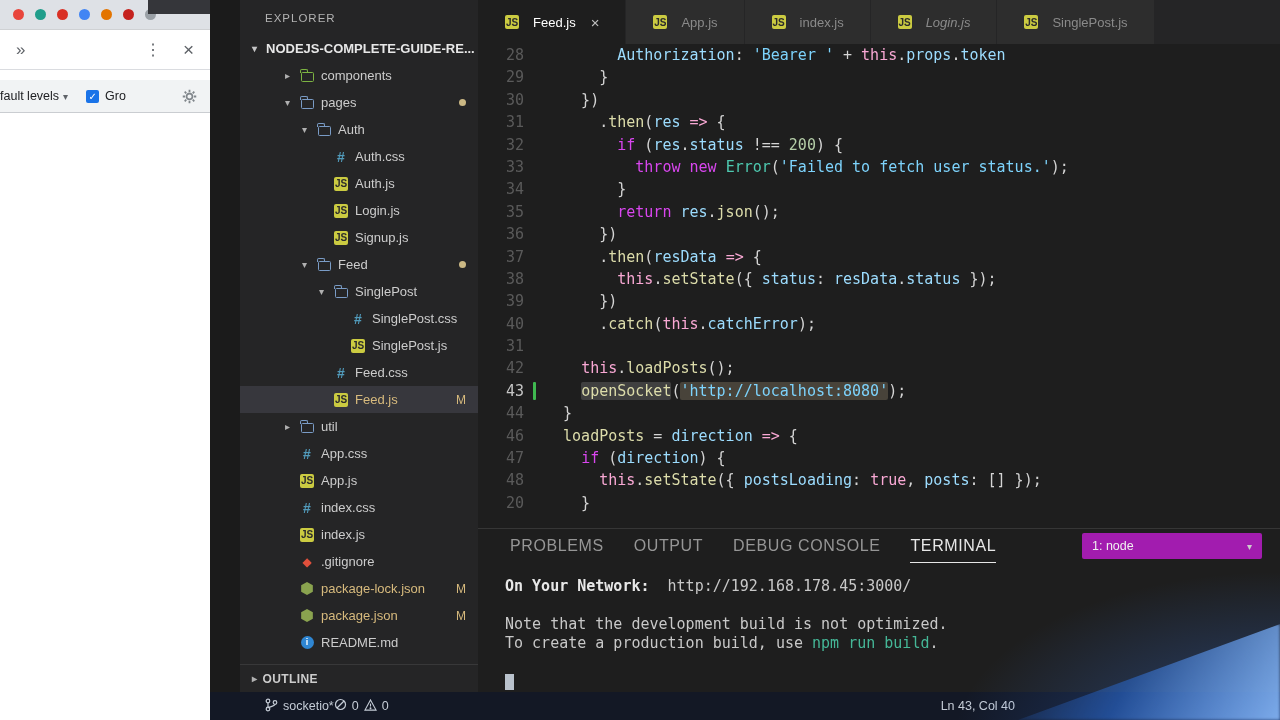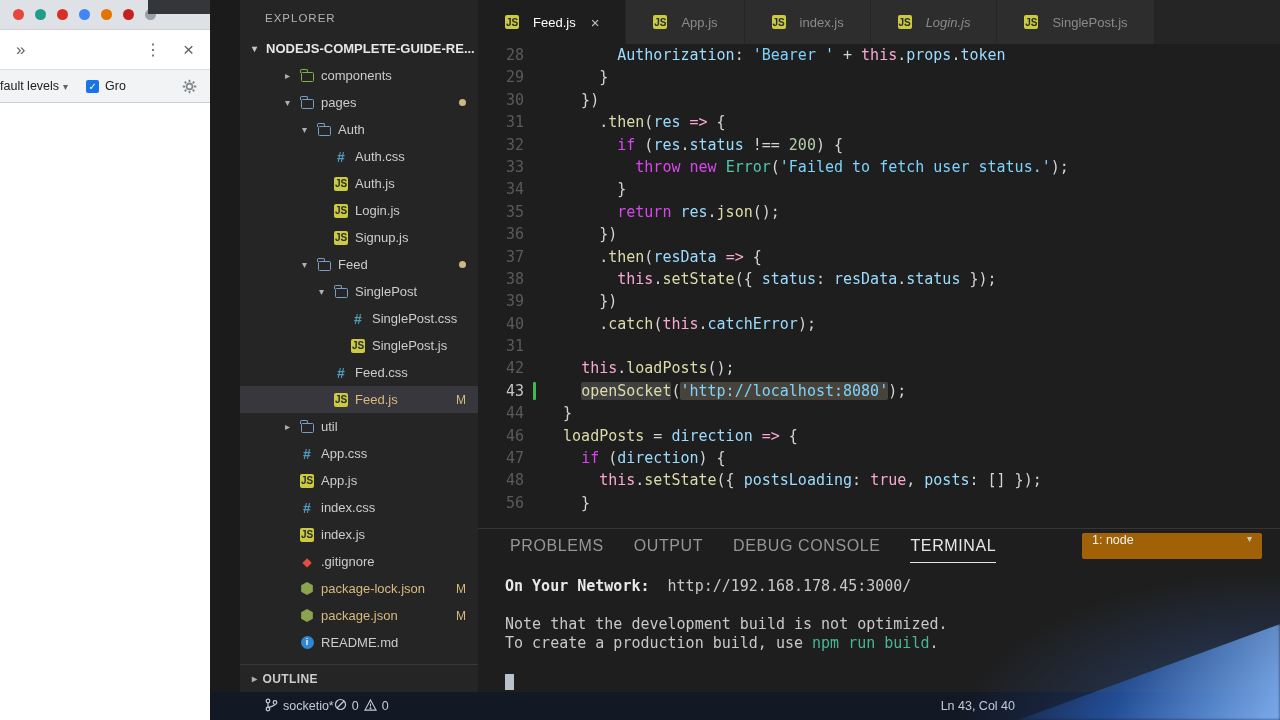--- a/index.html
+++ b/index.html
@@ -10,21 +10,21 @@
   
   .browser { position:absolute; left:0; top:0; width:210px; height:720px; background:#fff; display:flex; flex-direction:column; }
   .tabstrip { height:30px; background:#dee1e6; position:relative; display:flex; align-items:center; gap:11px; padding-left:13px; border-bottom:1px solid #cfd1d4; }
   .fav { width:11px; height:11px; border-radius:50%; flex:none; }
   .darkblock { position:absolute; top:0; right:0; width:62px; height:14px; background:#35363a; }
   .btoolbar { height:40px; background:#fff; border-bottom:1px solid #dadce0; display:flex; align-items:center; }
   .chev2 { font-size:17px; color:#5f6368; padding-left:16px; }
   .btool-right { margin-left:auto; display:flex; align-items:center; gap:22px; padding-right:16px; }
   .kebab { font-size:16px; color:#5f6368; }
   .bclose { font-size:19px; color:#5f6368; }
-  .consolebar { height:33px; background:#f1f3f4; border-bottom:1px solid #cacdd1; display:flex; align-items:center; font-size:12.5px; color:#202124; }
+  .consolebar { height:33px; background:#f1f3f4; border-bottom:1px solid #cacdd1; display:flex; align-items:center; font-size:12.5px; color:#202124;margin-top:10px; }
   .lvl { display:flex; align-items:center; gap:4px; }
   .lvl .caret { color:#5f6368; font-size:10px; }
   .cbx { width:13px; height:13px; background:#1a73e8; border-radius:2px; color:#fff; font-size:10px; line-height:13px; text-align:center; margin-left:18px; flex:none; }
   .cbxlabel { margin-left:6px; }
   .gearwrap { margin-left:auto; margin-right:13px; display:flex; }
   .bbody { flex:1; background:#fff; }
 
   
   .vscode { position:absolute; left:210px; top:0; right:0; bottom:0; display:flex; flex-direction:column; }
   .vsmain { flex:1; display:flex; min-height:0; }
@@ -69,21 +69,21 @@
   .lc .pl{color:#d4d4d4} .lc .kw{color:#d946ef} .lc .kb{color:#f9a8d4} .lc .fn{color:#DCDCAA}
   .lc .pr{color:#9CDCFE} .lc .st{color:#7dd3fc} .lc .nu{color:#B5CEA8} .lc .cl2{color:#4EC9B0}
   .lc .hlw{background:rgba(130,130,130,.35); border-radius:2px}
   .lc .hls{background:rgba(135,122,100,.4); border-radius:2px}
 
   
   .panel { height:164px; flex:none; background:#1e1e1e; border-top:1px solid rgba(128,128,128,.25); position:relative; }
   .ptabs { height:34px; display:flex; align-items:center; gap:30px; padding-left:32px; }
   .ptab { font-size:16px; letter-spacing:.6px; color:#969696; height:34px; display:flex; align-items:center; cursor:pointer; border-bottom:1px solid transparent; }
   .ptab.active { color:#e7e7e7; border-bottom-color:#e7e7e7; }
-  .pselect { position:absolute; right:18px; top:4px; height:26px; min-width:180px; background:#a16207; color:#f0f0f0; font-size:12.5px; display:flex; justify-content:space-between; padding:0 10px; border-radius:2px; cursor:pointer; }
+  .pselect { position:absolute; right:18px; top:4px; height:26px; min-width:180px; background:#a21caf; color:#f0f0f0; font-size:12.5px; display:flex; align-items:center; justify-content:space-between; padding:0 10px; border-radius:2px; cursor:pointer; }
   .pselect .caret { font-size:10px; color:#cccccc; }
   .termwrap { padding:14px 0 0 27px; font-family:"DejaVu Sans Mono", monospace; font-size:15px; }
   .tline { height:19px; line-height:19px; white-space:pre; }
   .tline .pl{color:#c8c8c8} .tline .b{color:#e8e8e8; font-weight:bold} .tline .cmd{color:#45b797}
   .tline .cursor{display:inline-block; width:9px; height:16px; background:#b9c2cc; vertical-align:middle;}
 
   
   .statusbar { height:28px; flex:none; background:#131825; display:flex; align-items:center; padding-left:55px; color:#c5ccd6; font-size:12.5px; position:relative; }
   .sbitem { display:flex; align-items:center; gap:5px; cursor:pointer; }
   .sbpos { position:absolute; right:265px; }
@@ -421,21 +421,21 @@
             </div>
             <div class="cl">
               <span class="ln">47</span>
               <span class="lc"><span class="pl">    </span><span class="kw">if</span><span class="pl"> (</span><span class="pr">direction</span><span class="pl">) {</span></span>
             </div>
             <div class="cl">
               <span class="ln">48</span>
               <span class="lc"><span class="pl">      </span><span class="kb">this</span><span class="pl">.</span><span class="fn">setState</span><span class="pl">({ </span><span class="pr">postsLoading</span><span class="pl">: </span><span class="kb">true</span><span class="pl">, </span><span class="pr">posts</span><span class="pl">: [] });</span></span>
             </div>
             <div class="cl">
-              <span class="ln">56</span>
+              <span class="ln">20</span>
               <span class="lc"><span class="pl">    }</span></span>
             </div>
           </div>
         <div class="panel">
           <div class="ptabs">
               <span class="ptab">PROBLEMS</span>
               <span class="ptab">OUTPUT</span>
               <span class="ptab">DEBUG CONSOLE</span>
               <span class="ptab active">TERMINAL</span>
             </div>

